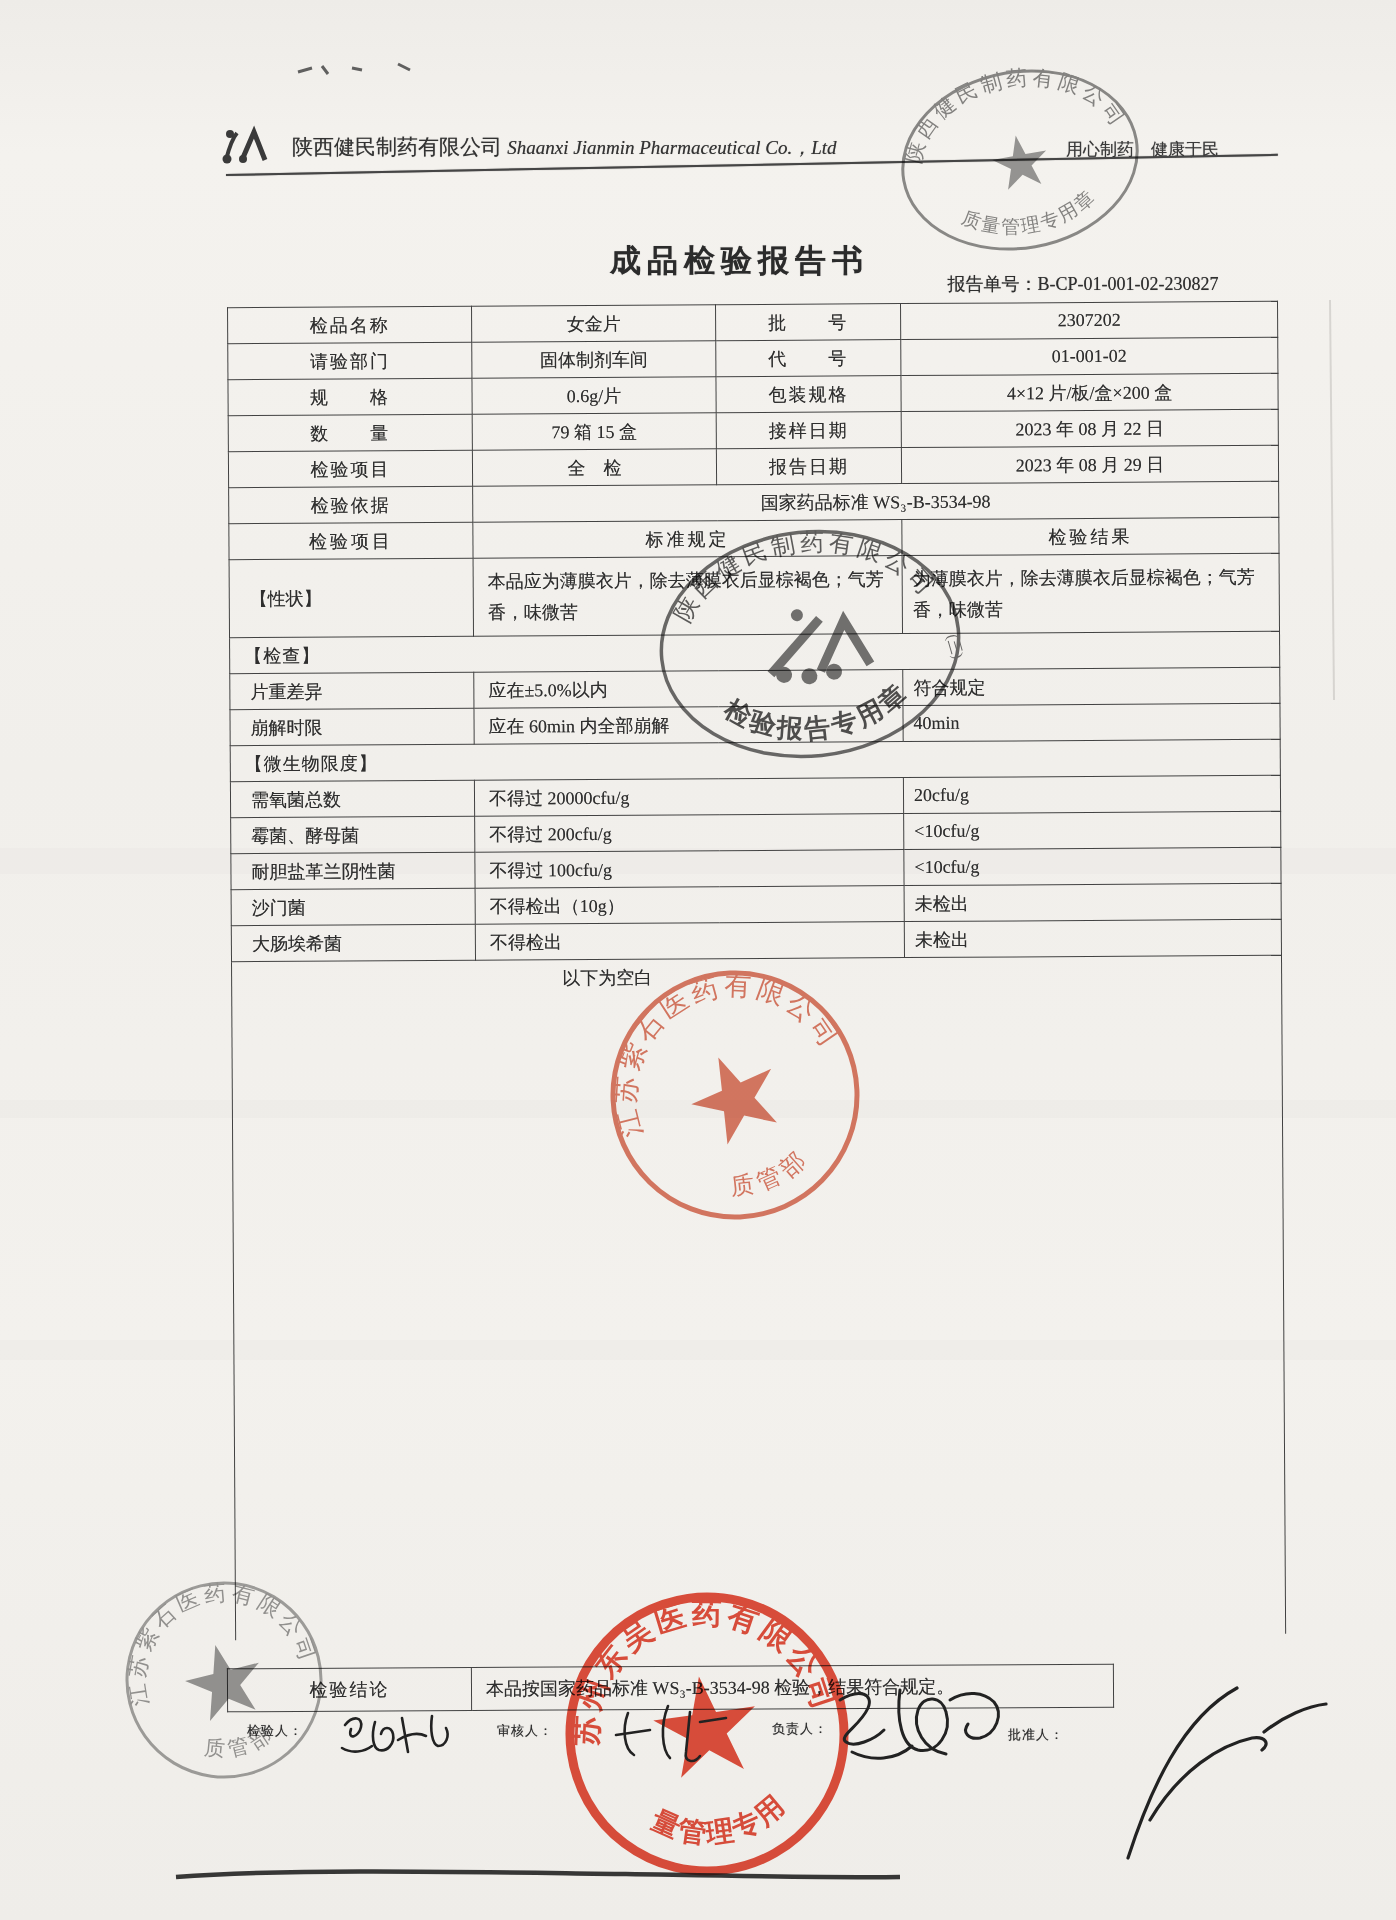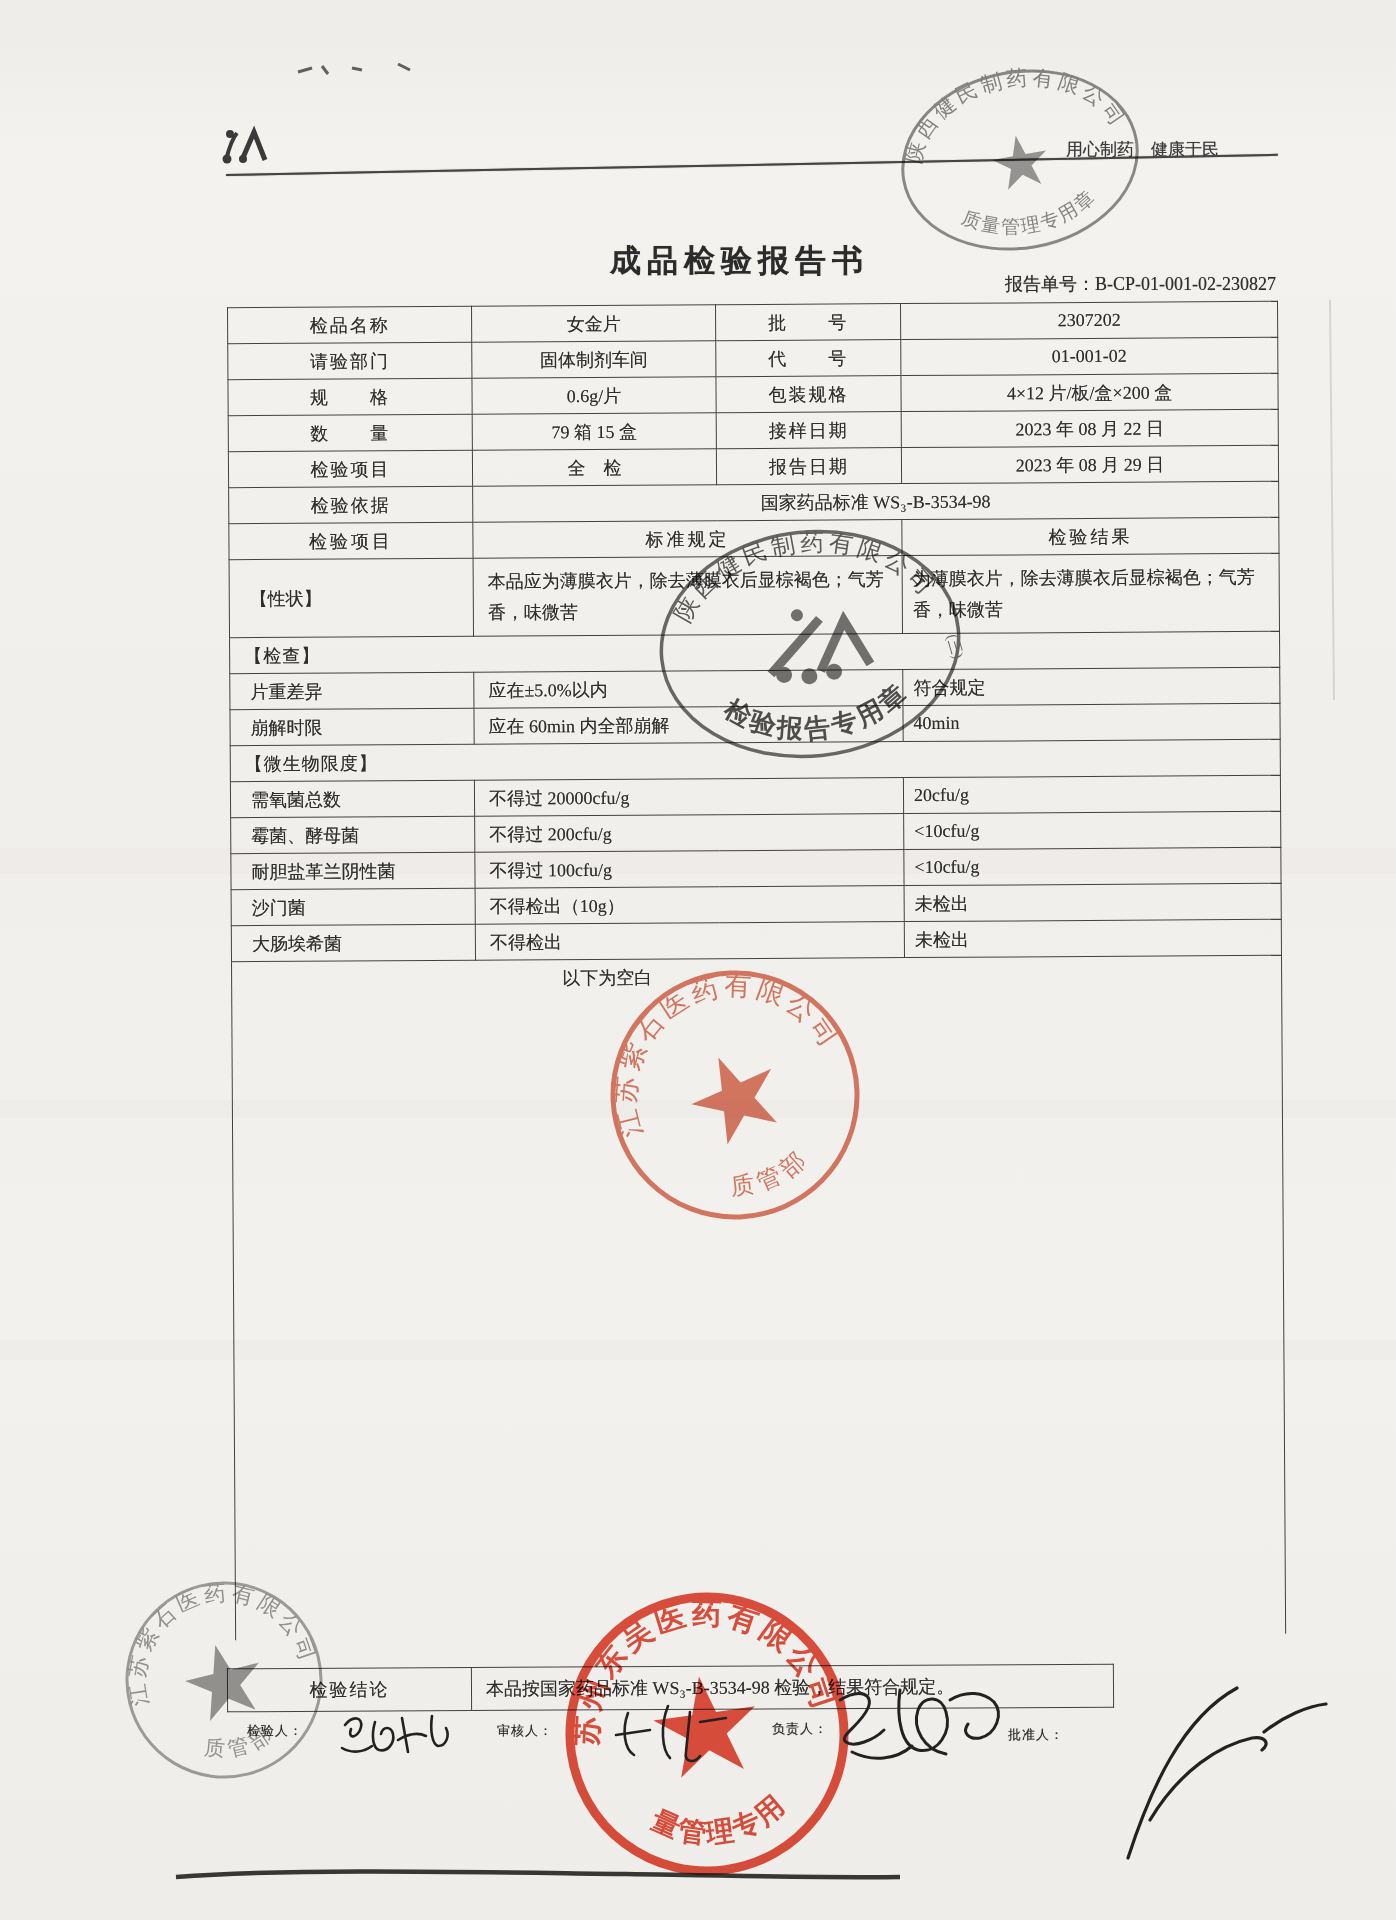--- a/index.html
+++ b/index.html
@@ -7,21 +7,21 @@
        font-family:"Liberation Serif","DejaVu Serif",serif;
        background:#f2f0ec;overflow:hidden;}
   .page{position:absolute;inset:0;
         background:linear-gradient(180deg,#eeece8 0%,#f4f2ee 8%,#f1efeb 40%,#f3f1ed 70%,#efede9 100%);}
   .band{position:absolute;left:0;width:100%;height:26px;background:#e7e5e1;opacity:.35;}
   .txt{position:absolute;color:#2e2e2e;text-shadow:0 0 .7px rgba(40,40,40,.6);white-space:nowrap;}
   .doc-title{font-size:31px;letter-spacing:6px;color:#2b2b2b;font-weight:bold;margin-top:20px;}
   .company{font-size:21px;color:#333;}
   .company .en{font-style:italic;font-size:19px;}
   .slogan{font-size:17px;color:#3a3a3a;}
-  .report-no{font-size:18px;text-align:right;}
+  .report-no{font-size:18px;text-align:center;}
   .rule{position:absolute;background:#454545;box-shadow:0 0 1px rgba(0,0,0,.5);}
   table{border-collapse:collapse;table-layout:fixed;position:absolute;}
   td{border:1.6px solid #424242;font-size:18px;color:#2e2e2e;
      text-shadow:0 0 .6px rgba(40,40,40,.55);padding:0 6px;vertical-align:middle;
      overflow:hidden;}
   .t-main{left:227px;top:304px;width:1050px;transform:rotate(-0.35deg);transform-origin:50% 0;}
   .t-main td{height:35px;}
   td.lbl{text-align:center;letter-spacing:2px;}
   td.val{text-align:center;}
   td.item{padding-left:20px;}
@@ -46,20 +46,21 @@
   <div class="band" style="top:1100px;height:18px"></div>
   <div class="band" style="top:1340px;height:20px"></div>
 
   <svg class="ink" width="70" height="46" style="left:218px;top:124px" viewBox="0 0 70 46">
     <circle cx="12" cy="10" r="4" fill="#3a3a3a"></circle>
     <path d="M8,36 Q13,16 19,9" stroke="#3a3a3a" stroke-width="4" fill="none"></path>
     <circle cx="9" cy="35" r="4.5" fill="#3a3a3a"></circle>
     <path d="M24,36 L36,8 L47,36" stroke="#3a3a3a" stroke-width="5" fill="none"></path>
     <circle cx="25" cy="35" r="4" fill="#3a3a3a"></circle>
   </svg>
+  <div class="txt company" style="left:292px;top:133px"><span>陕西健民制药有限公司</span> <span class="en">Shaanxi Jianmin Pharmaceutical Co.，Ltd</span></div>
   <div class="txt slogan" style="left:1066px;top:138px">用心制药　健康于民</div>
   <div class="rule" style="left:226px;top:174px;width:1052px;height:2.2px;transform:rotate(-1.1deg);transform-origin:left center"></div>
 
   <div class="txt doc-title" style="left:610px;top:220px">成品检验报告书</div>
   <div class="txt report-no" style="left:890px;top:272px;width:386px">报告单号：B-CP-01-001-02-230827</div>
 
   <table class="t-main">
     <colgroup>
         <col style="width:244px">
         <col style="width:244px">

